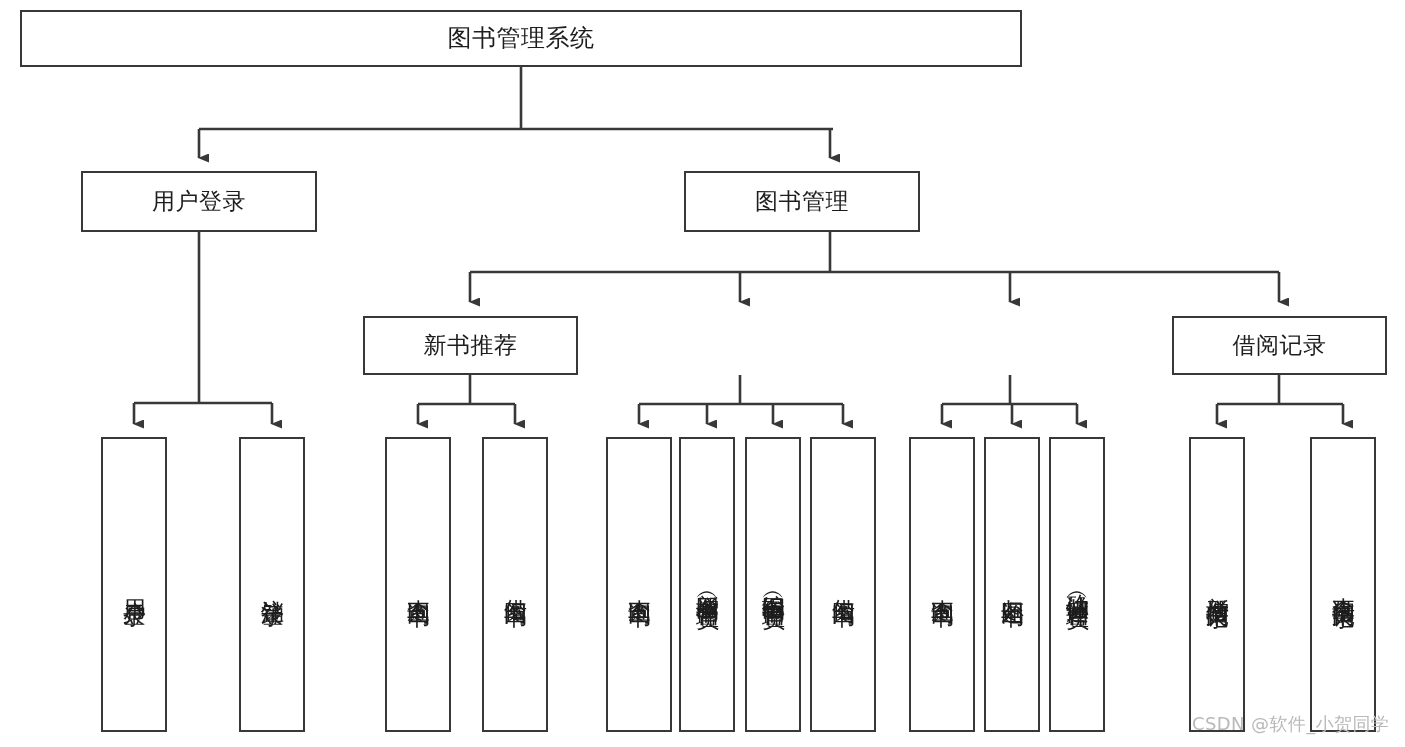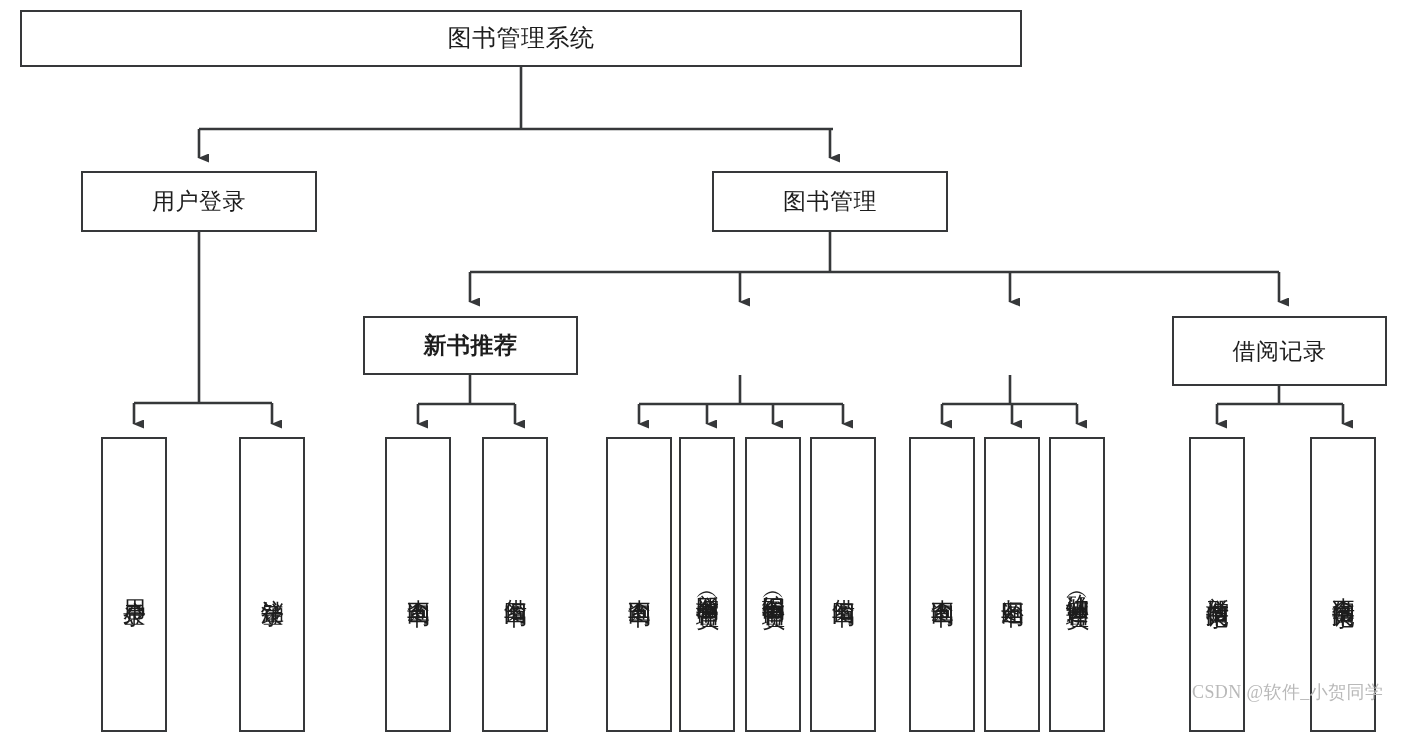--- a/index.html
+++ b/index.html
@@ -130,28 +130,28 @@
     </g>
   </svg>
 
   <div class="node horiz root" style="left:20px; top:10px; width:1002px; height:57px;">
     <span class="lbl">图书管理系统</span>
   </div>
 
   <div class="node horiz" style="left:81px; top:171px; width:236px; height:61px;">
     <span class="lbl">用户登录</span>
   </div>
-  <div class="node horiz" style="left:712px; top:171px; width:236px; height:61px;">
+  <div class="node horiz" style="left:684px; top:171px; width:236px; height:61px;">
     <span class="lbl">图书管理</span>
   </div>
 
-  <div class="node horiz" style="left:363px; top:316px; width:215px; height:59px;font-weight:bold;">
+  <div class="node horiz" style="left:363px; top:316px; width:215px; height:59px;">
     <span class="lbl">新书推荐</span>
   </div>
-  <div class="node horiz" style="left:1172px; top:316px; width:215px; height:70px;justify-content:center;">
+  <div class="node horiz" style="left:1172px; top:316px; width:215px; height:59px;justify-content:center;">
     <span class="lbl">借阅记录</span>
   </div>
 
   <div class="node leaf" style="left:101px; top:437px; width:66px; height:295px;">
     <span class="lbl">用户登录</span>
   </div>
   <div class="node leaf" style="left:239px; top:437px; width:66px; height:295px;">
     <span class="lbl">注销登录</span>
   </div>
 
@@ -185,15 +185,15 @@
     <span class="lbl">确认归还（管理员）</span>
   </div>
 
   <div class="node leaf" style="left:1189px; top:437px; width:56px; height:295px;">
     <span class="lbl">新增借阅记录</span>
   </div>
   <div class="node leaf" style="left:1310px; top:437px; width:66px; height:295px;">
     <span class="lbl">查询借阅记录</span>
   </div>
 
-  <div class="watermark" style="left:1192px; top:680px;font-family:Liberation Serif, serif;">CSDN @软件_小贺同学</div>
+  <div class="watermark" style="left:1192px; top:712px;">CSDN @软件_小贺同学</div>
 
 </div>
 
 </body></html>

